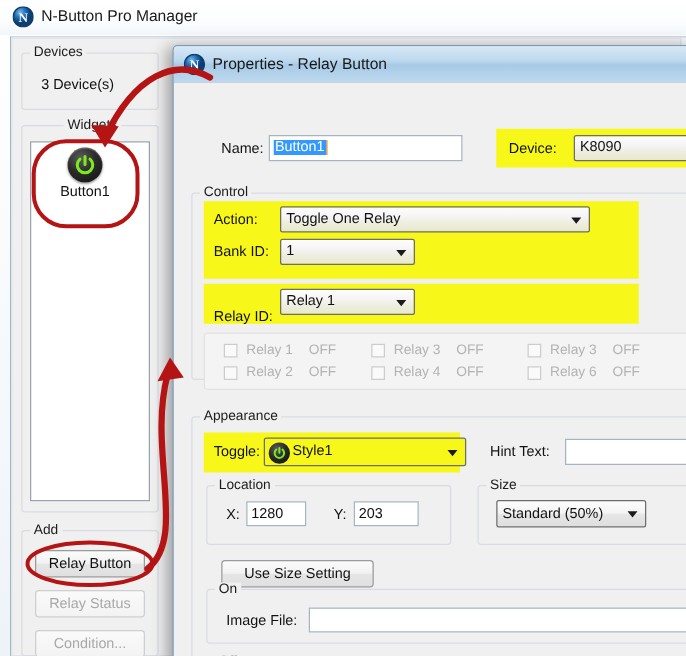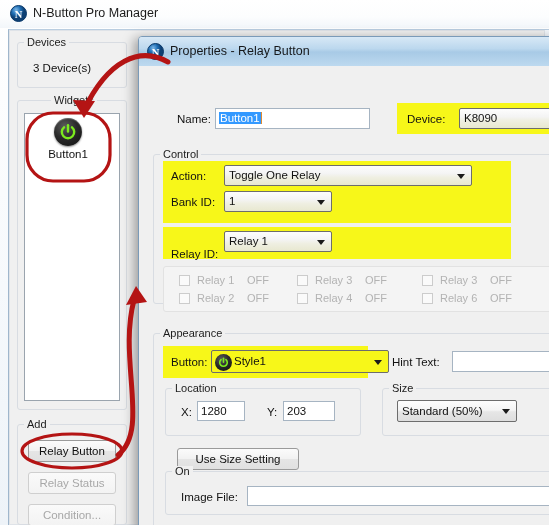--- a/index.html
+++ b/index.html
@@ -229,22 +229,22 @@
 
       <span class="cbx" style="left:258px;top:26px;"></span>
       <span class="cbrow" style="left:276px;top:25px;">Relay 6</span>
       <span class="cbrow" style="left:326px;top:25px;">OFF</span>
     </div>
 
     <div class="gbox" id="appearance-group" style="top:267px;height:200px;"></div>
     <span class="glabel" id="appearance-label" style="top:262px;">Appearance</span>
 
     <div class="hl" style="left:24px;top:280px;width:205px;height:32px;"></div>
-    <span class="lbl" style="left:32px;top:290px;">Button:</span>
-    <div class="combo yellowfill" style="left:72px;top:284px;width:178px;height:23px;line-height:21px;background:#f7f719;border-color:#6d6d6d;padding-left:22px;">
+    <span class="lbl" style="left:32px;top:290px;">Toggle:</span>
+    <div class="combo yellowfill" style="left:72px;top:284px;width:162px;height:23px;line-height:21px;background:#f7f719;border-color:#6d6d6d;padding-left:22px;">
       <span style="position:absolute;left:3px;top:3px;width:17px;height:17px;border-radius:50%;
         background:radial-gradient(circle at 38% 30%,#5c5c5c 0%,#2a2a2a 45%,#0e0e0e 100%);">
         <svg width="11" height="11" viewBox="0 0 18 18" style="position:absolute;left:3px;top:3px;">
           <path d="M5.0 4.3 A6.2 6.2 0 1 0 13.0 4.3" fill="none" stroke="#7CEB1E" stroke-width="2.6" stroke-linecap="round"></path>
           <line x1="9" y1="2.2" x2="9" y2="8.6" stroke="#7CEB1E" stroke-width="2.6" stroke-linecap="round"></line>
         </svg>
       </span>
       <span>Style1</span>
       <i class="arrow"></i>
     </div>

